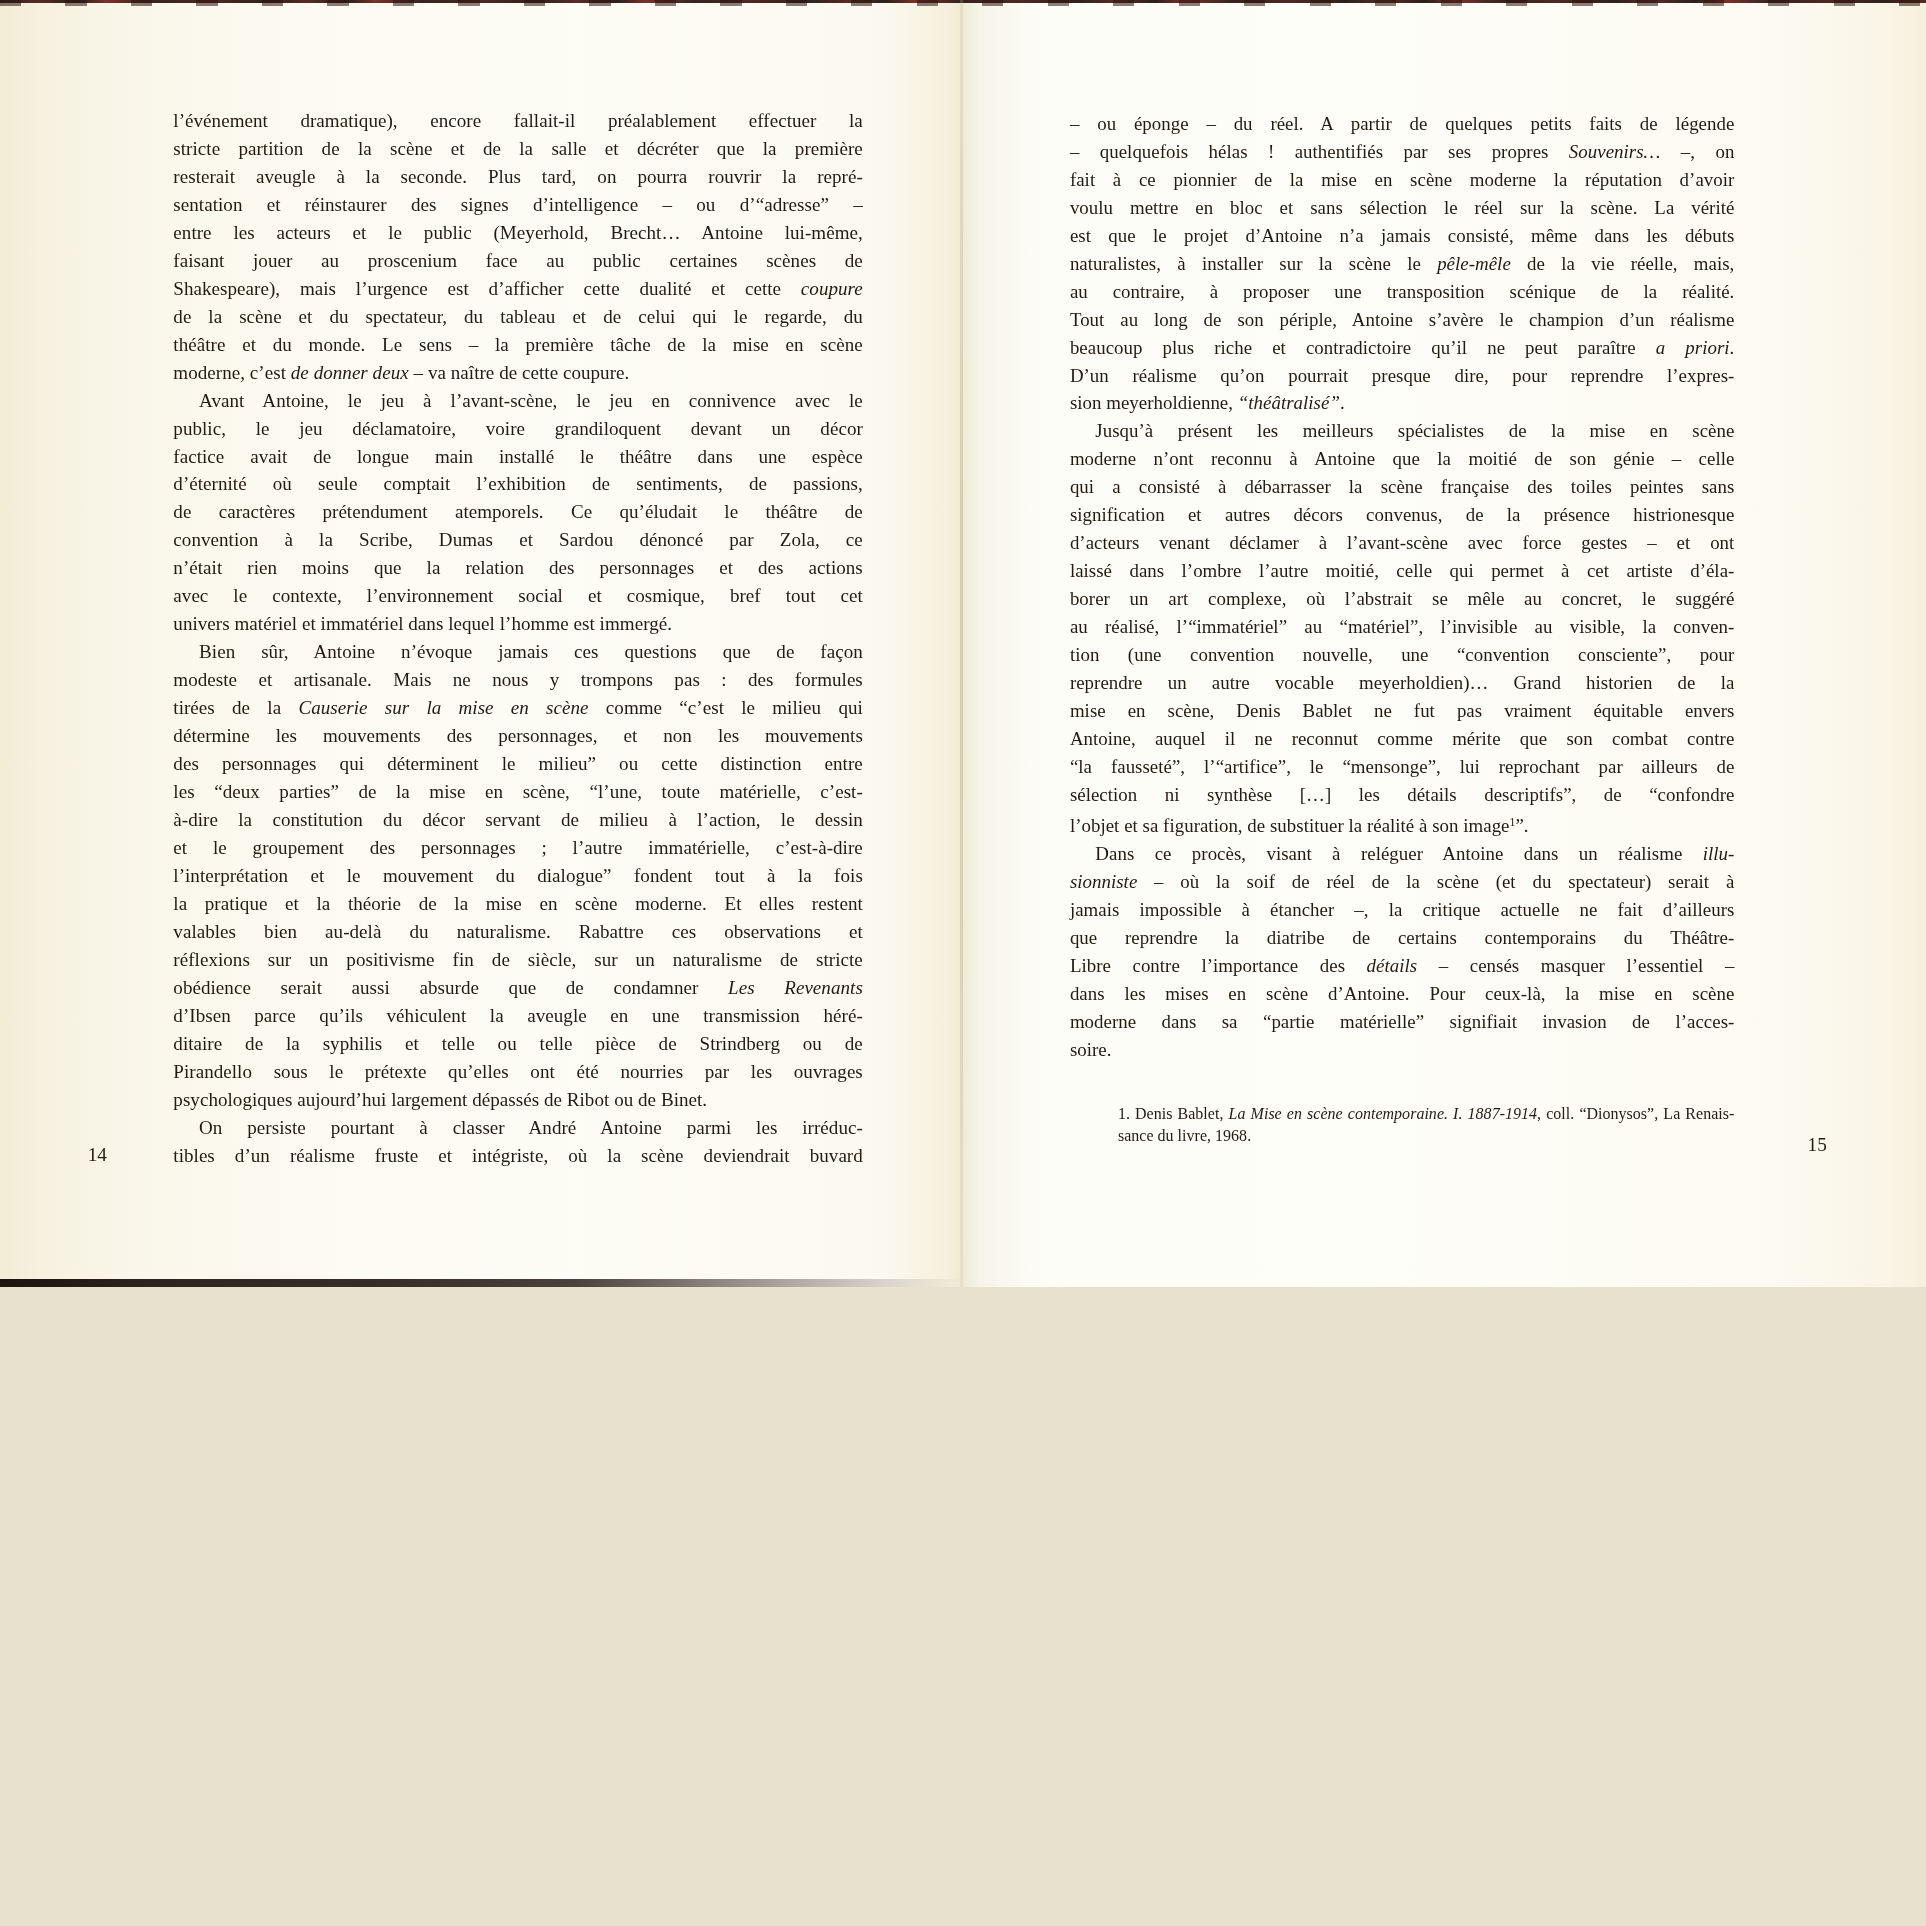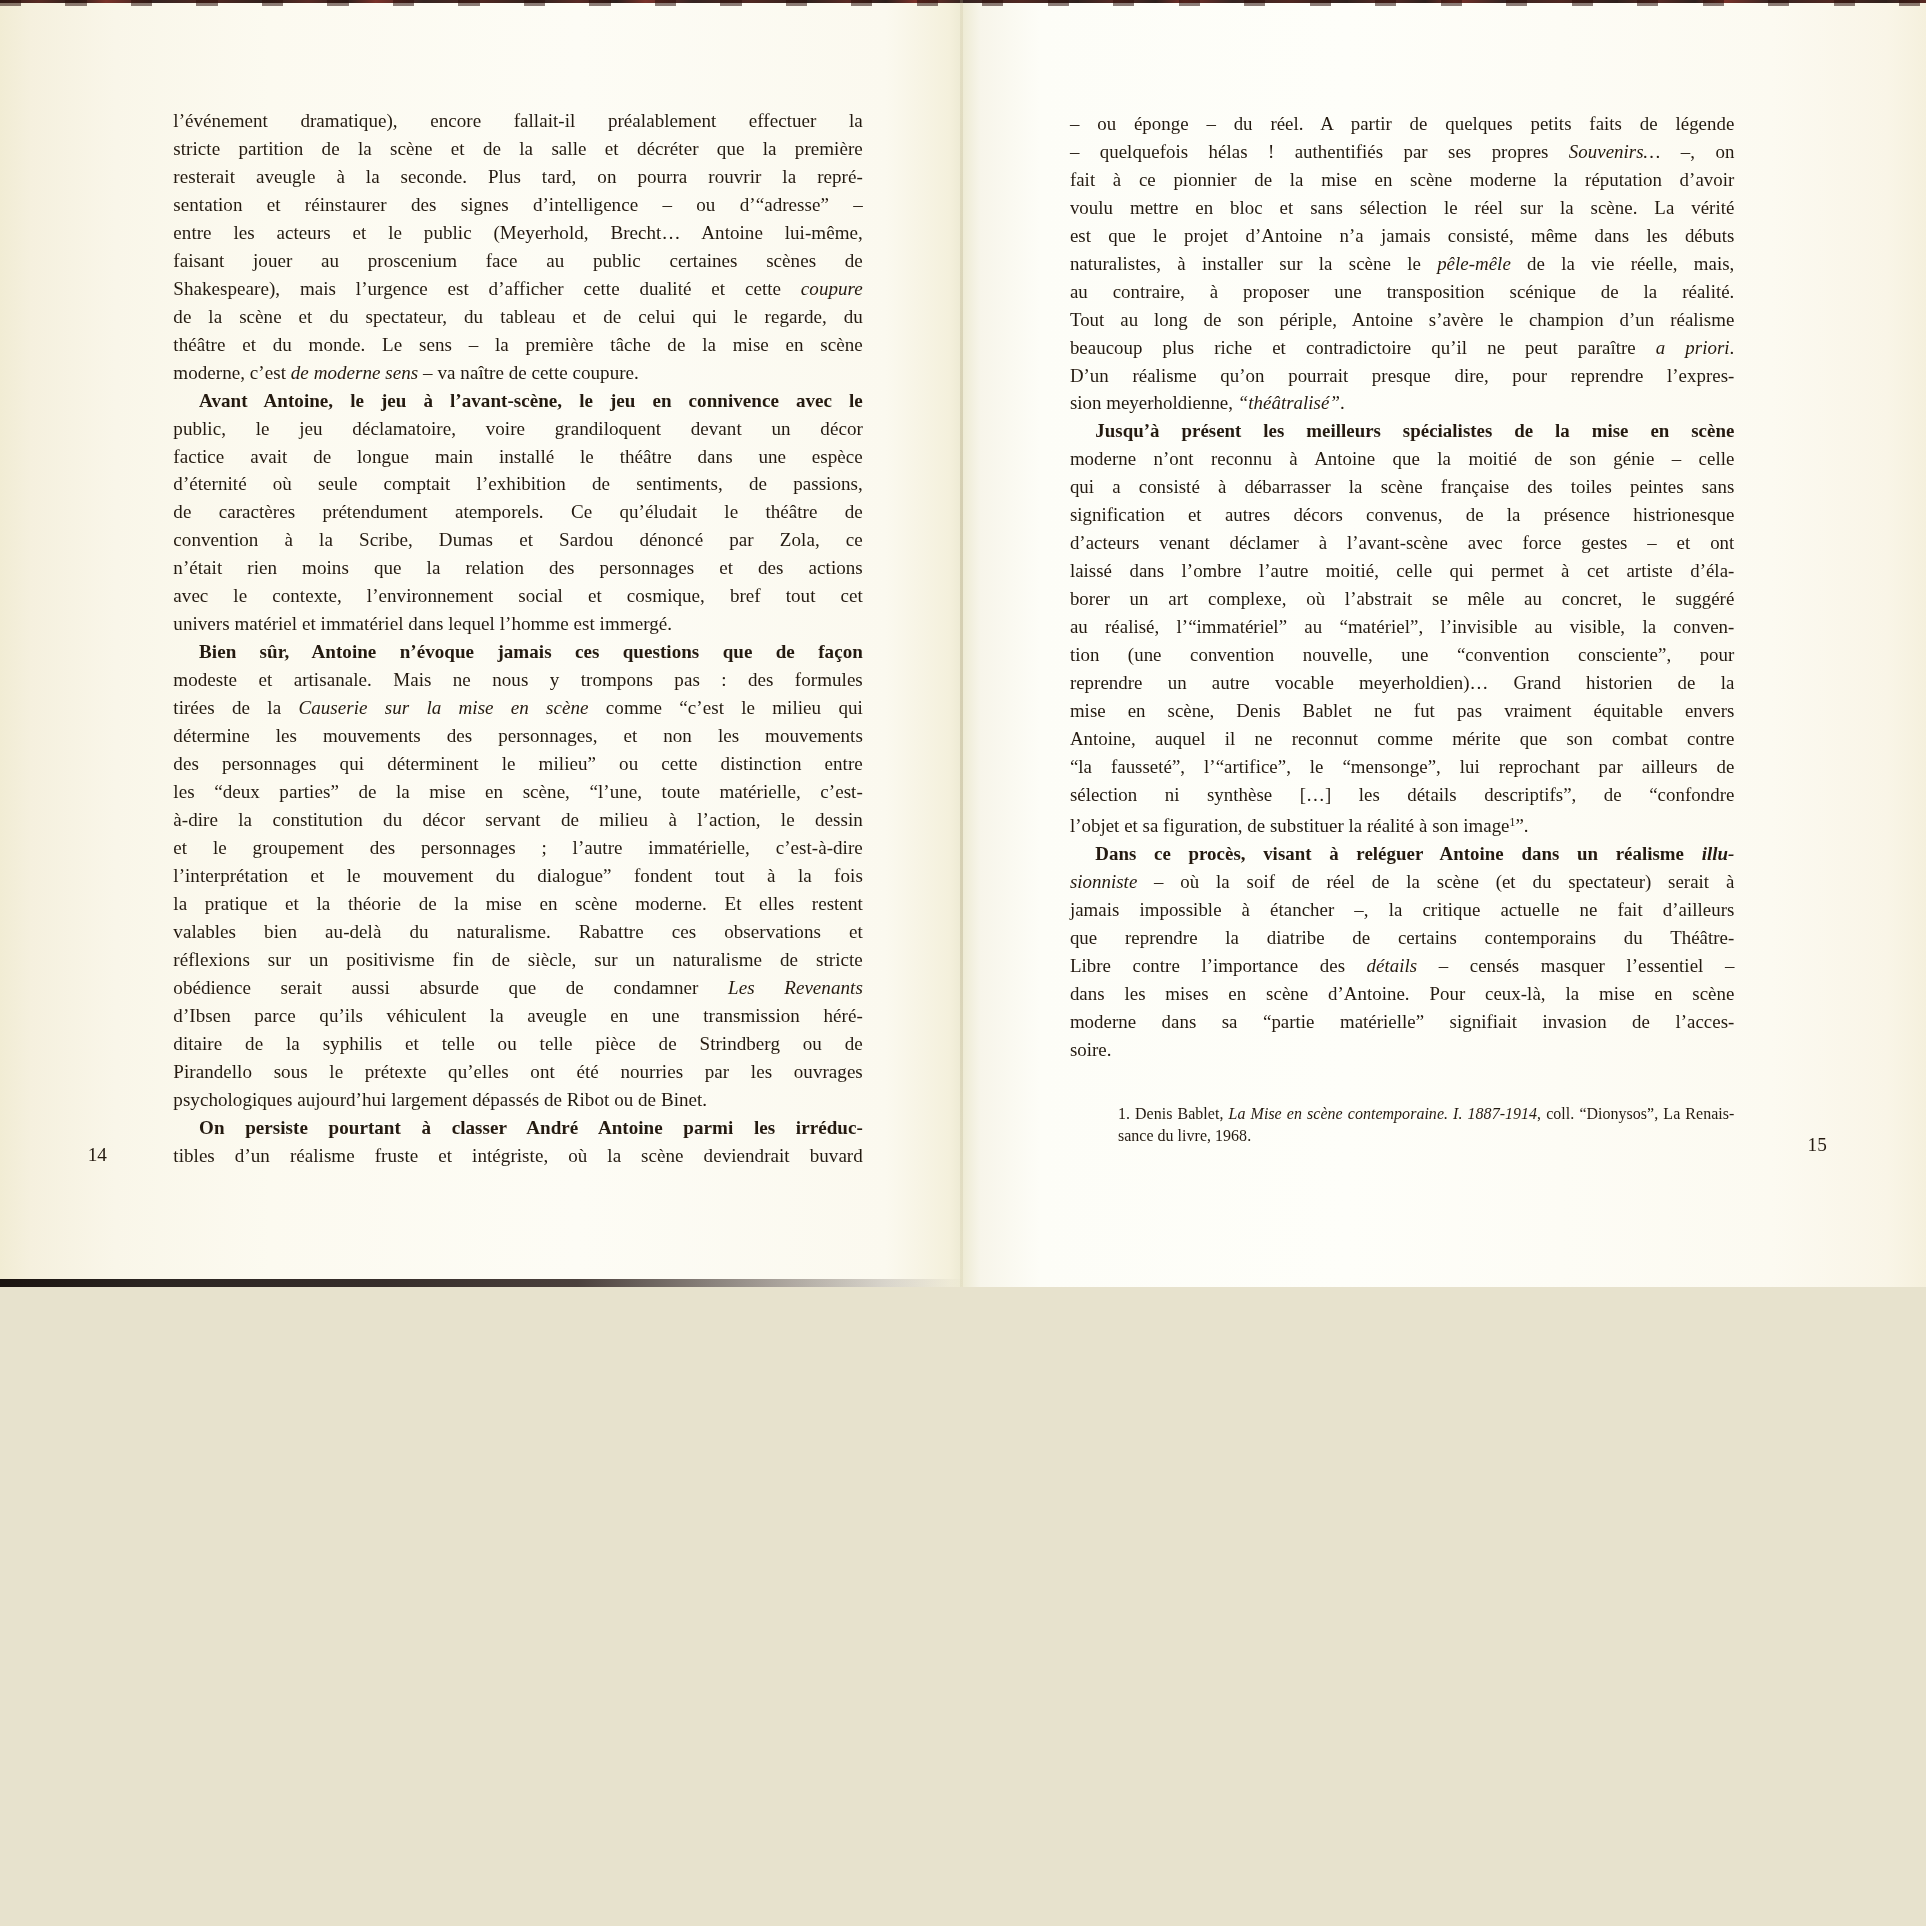--- a/index.html
+++ b/index.html
@@ -46,21 +46,21 @@
   #col-left  { left: 9.0vw;   top: 5.55vw; width: 35.8vw; font-size: 0.99vw; }
   #col-right { left: 55.55vw; top: 5.7vw;  width: 34.5vw; font-size: 0.98vw; }
   .line {
     white-space: nowrap;
     text-align: justify;
     text-align-last: justify;
     line-height: 1.452vw;
     letter-spacing: 0.002em;
   }
   .line.last { text-align-last: left; }
-  .para.indent .line:first-child { text-indent: 1.35em; font-weight: bold; }
+  .para.indent .line:first-child { text-indent: 1.35em; }
   .it  { font-style: italic; }
   .sup { font-size: 0.62em; vertical-align: 0.5em; letter-spacing: 0; }
   .footnote {
     position: absolute; left: 55.55vw; top: 57.25vw; width: 34.5vw;
     font-size: 0.83vw;
   }
   .footnote .line { line-height: 1.14vw; margin-left: 48px; }
   .pagenum { position: absolute; font-size: 1.0vw; line-height: 1.452vw; }
   #pagenum-left  { left: 4.55vw;  top: 59.25vw; text-align: center; }
   #pagenum-right { left: 93.85vw; top: 58.3vw; margin-top: 8px; }
@@ -78,21 +78,21 @@
       <div class="para">
         <div class="line"><span>l’événement dramatique), encore fallait-il préalablement effectuer la</span></div>
         <div class="line"><span>stricte partition de la scène et de la salle et décréter que la première</span></div>
         <div class="line"><span>resterait aveugle à la seconde. Plus tard, on pourra rouvrir la repré-</span></div>
         <div class="line"><span>sentation et réinstaurer des signes d’intelligence – ou d’“adresse” –</span></div>
         <div class="line"><span>entre les acteurs et le public (Meyerhold, Brecht… Antoine lui-même,</span></div>
         <div class="line"><span>faisant jouer au proscenium face au public certaines scènes de</span></div>
         <div class="line"><span>Shakespeare), mais l’urgence est d’afficher cette dualité et cette </span><span class="it">coupure</span></div>
         <div class="line"><span>de la scène et du spectateur, du tableau et de celui qui le regarde, du</span></div>
         <div class="line"><span>théâtre et du monde. Le sens – la première tâche de la mise en scène</span></div>
-        <div class="line last"><span>moderne, c’est </span><span class="it">de moderne sens</span><span> – va naître de cette coupure.</span></div>
+        <div class="line last"><span>moderne, c’est </span><span class="it">de donner deux</span><span> – va naître de cette coupure.</span></div>
       </div>
       <div class="para indent">
         <div class="line"><span>Avant Antoine, le jeu à l’avant-scène, le jeu en connivence avec le</span></div>
         <div class="line"><span>public, le jeu déclamatoire, voire grandiloquent devant un décor</span></div>
         <div class="line"><span>factice avait de longue main installé le théâtre dans une espèce</span></div>
         <div class="line"><span>d’éternité où seule comptait l’exhibition de sentiments, de passions,</span></div>
         <div class="line"><span>de caractères prétendument atemporels. Ce qu’éludait le théâtre de</span></div>
         <div class="line"><span>convention à la Scribe, Dumas et Sardou dénoncé par Zola, ce</span></div>
         <div class="line"><span>n’était rien moins que la relation des personnages et des actions</span></div>
         <div class="line"><span>avec le contexte, l’environnement social et cosmique, bref tout cet</span></div>

